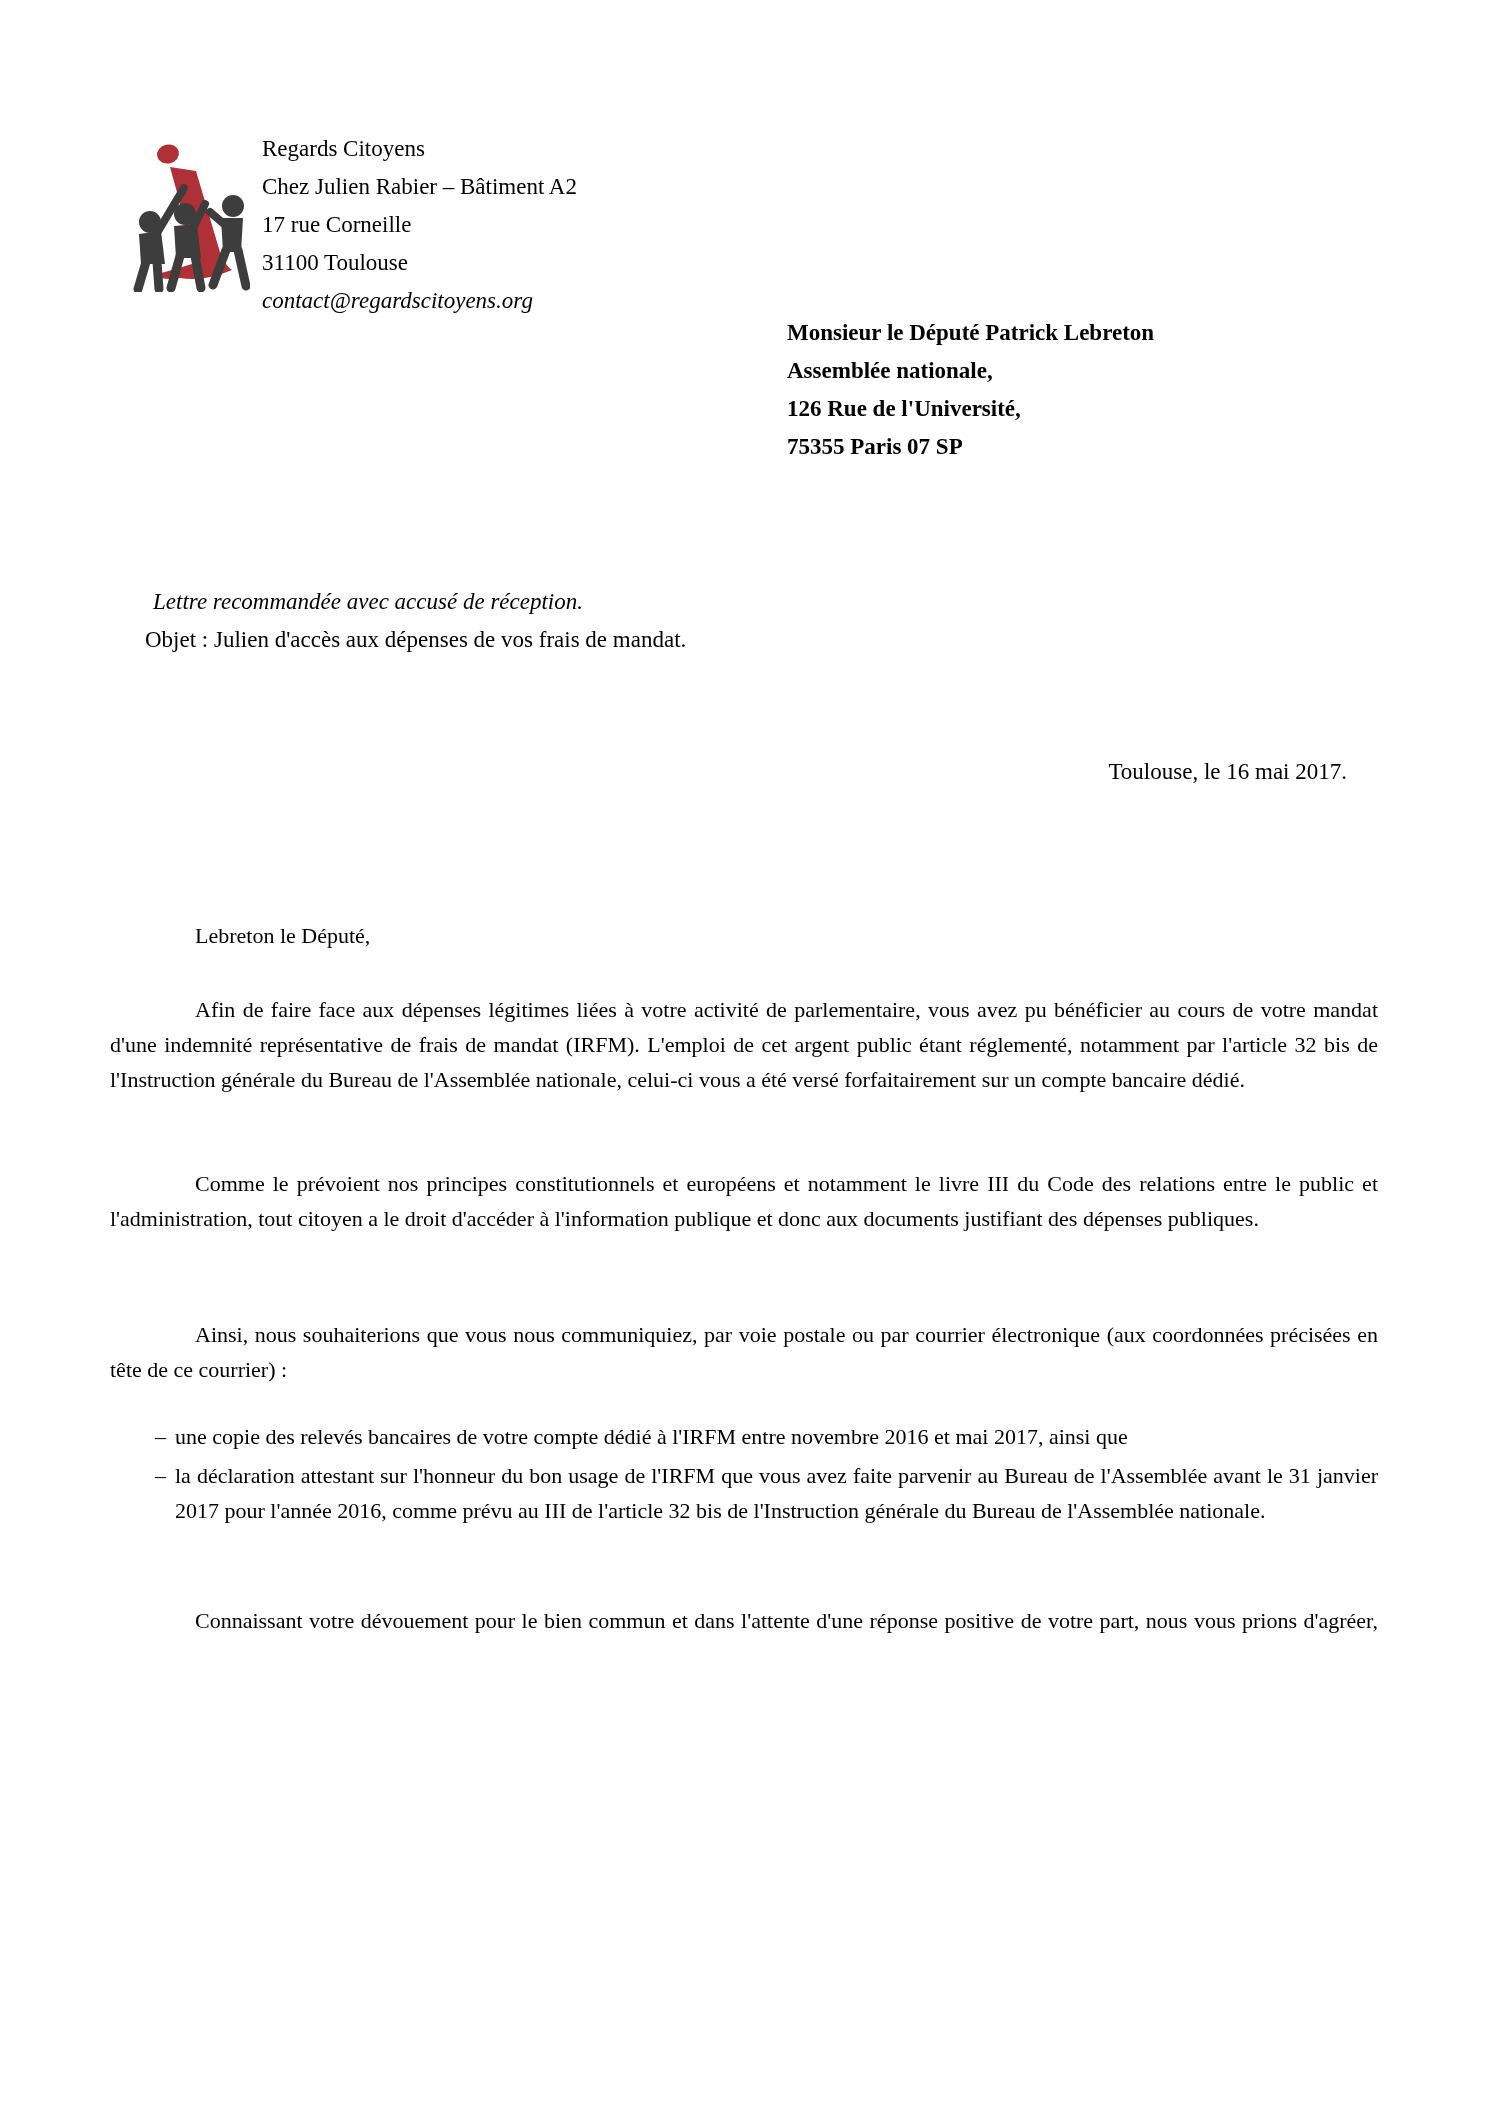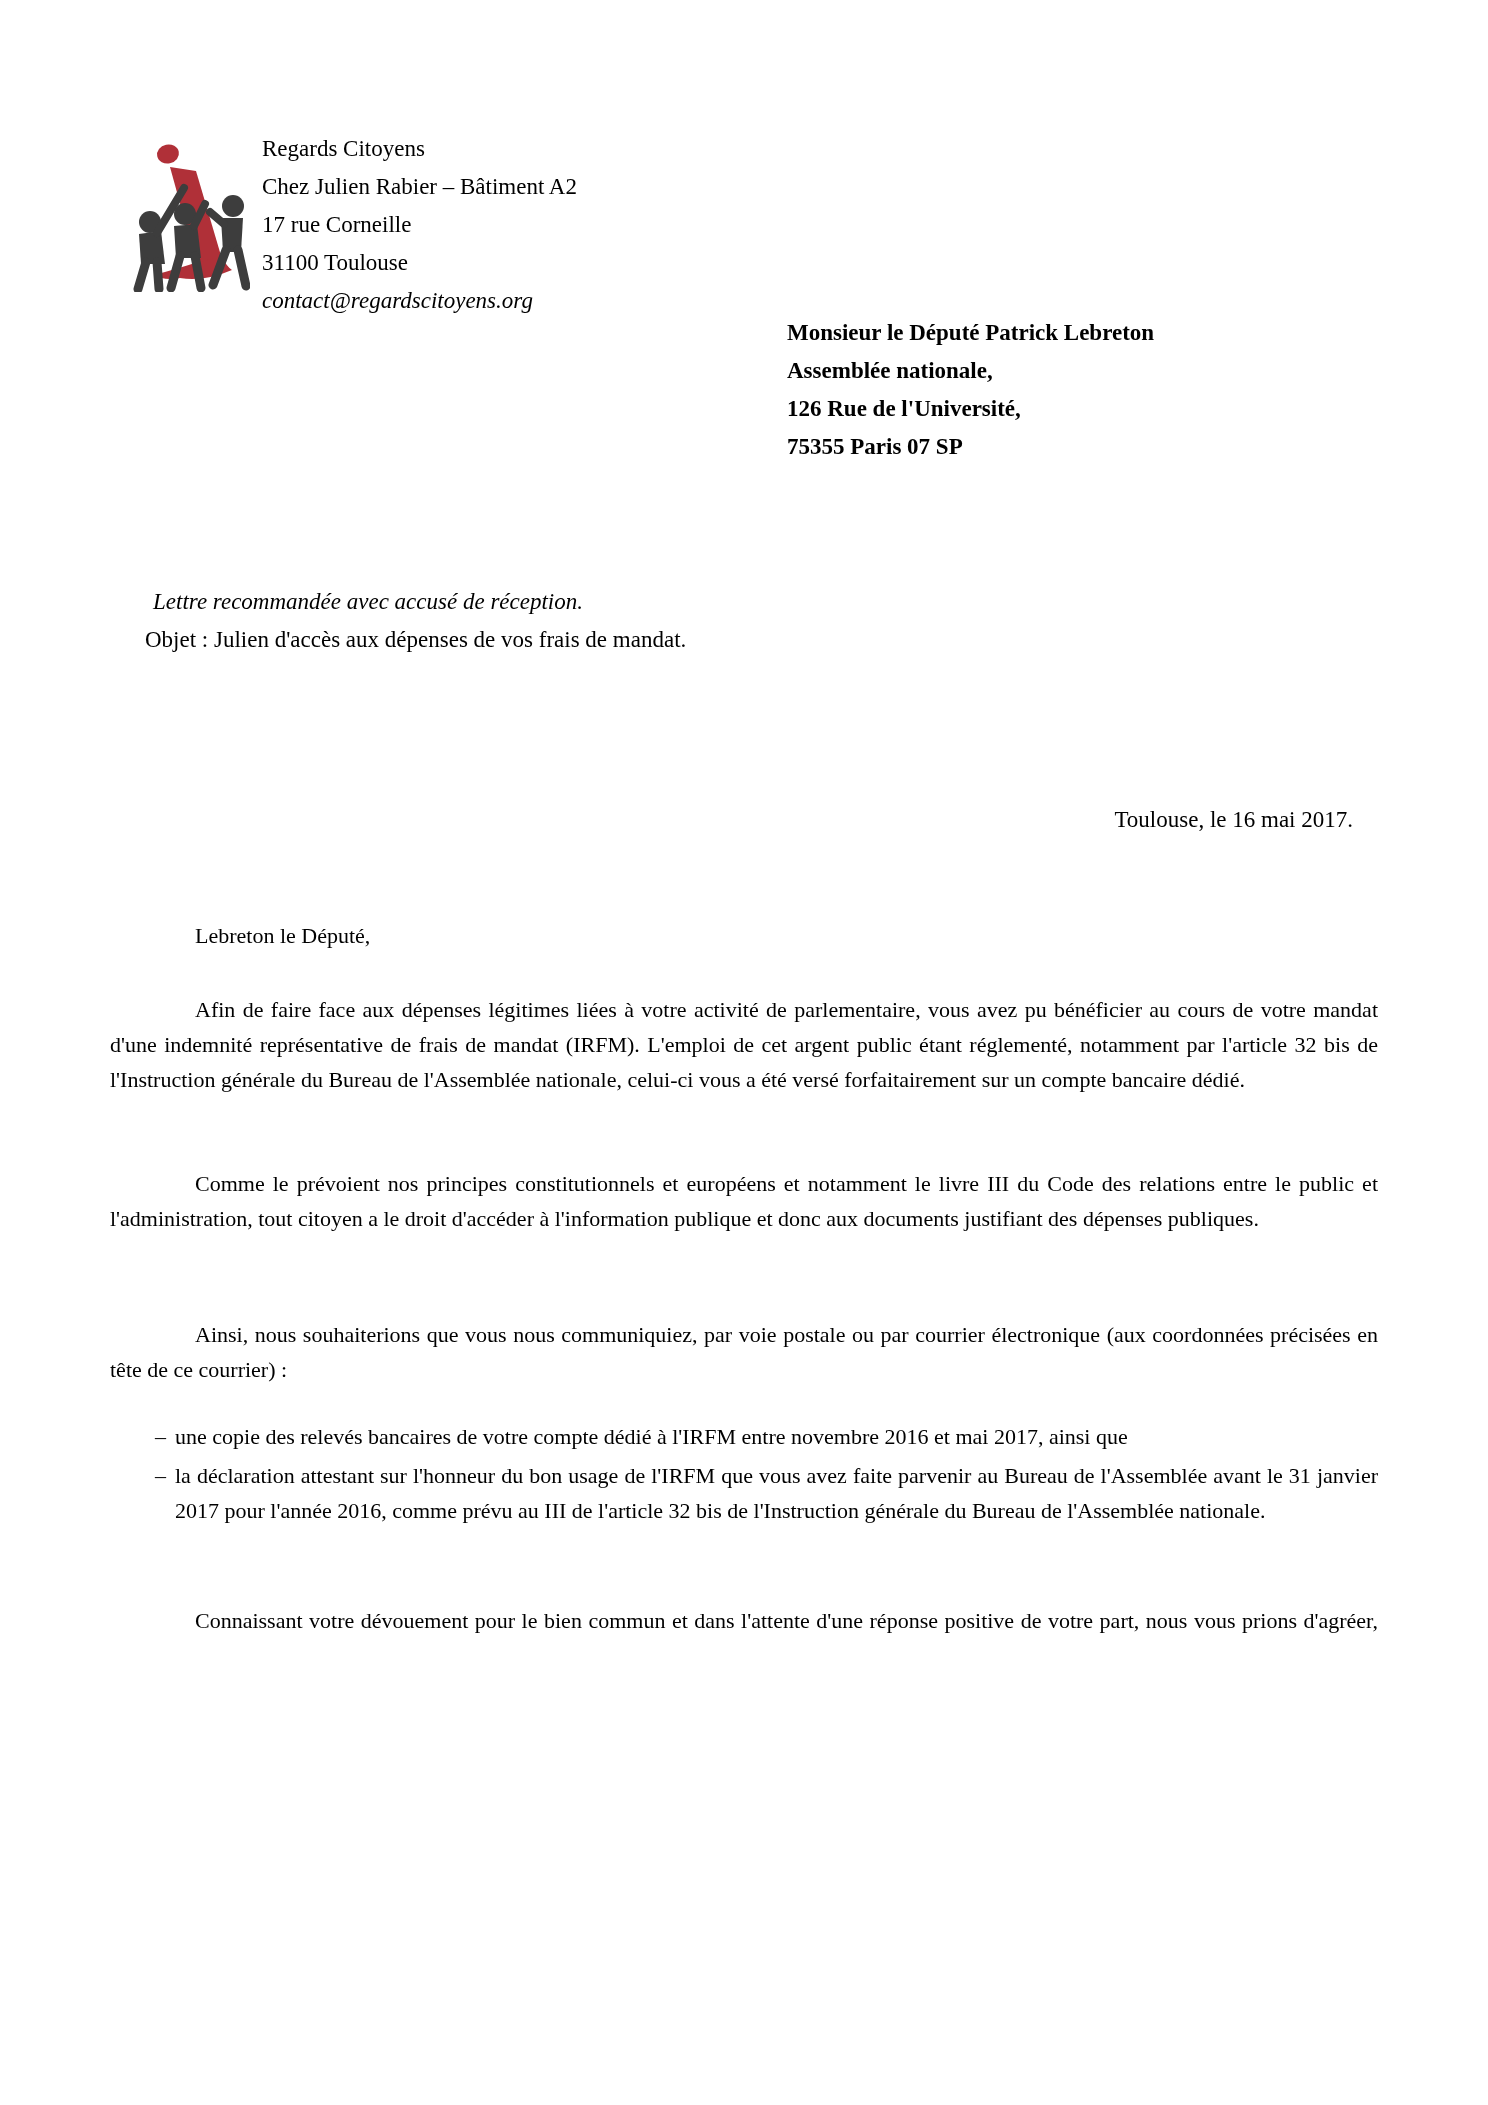--- a/index.html
+++ b/index.html
@@ -42,25 +42,24 @@
     position: absolute;
     left: 145px; top: 583px;
     font-size: 23px;
     line-height: 38px;
     white-space: nowrap;
   }
   .reference .registered { font-style: italic; margin-left: 8px; }
 
   .dateline {
     position: absolute;
-    top: 753px; right: 135px;
+    top: 753px; right: 141px;
     font-size: 23px;
     line-height: 38px;
     white-space: nowrap;
-    margin-top: 48px;
   }
 
   
   .bodyblock {
     position: absolute;
     left: 110px;
     width: 1268px;
     font-size: 22px;
     line-height: 35px;
   }

